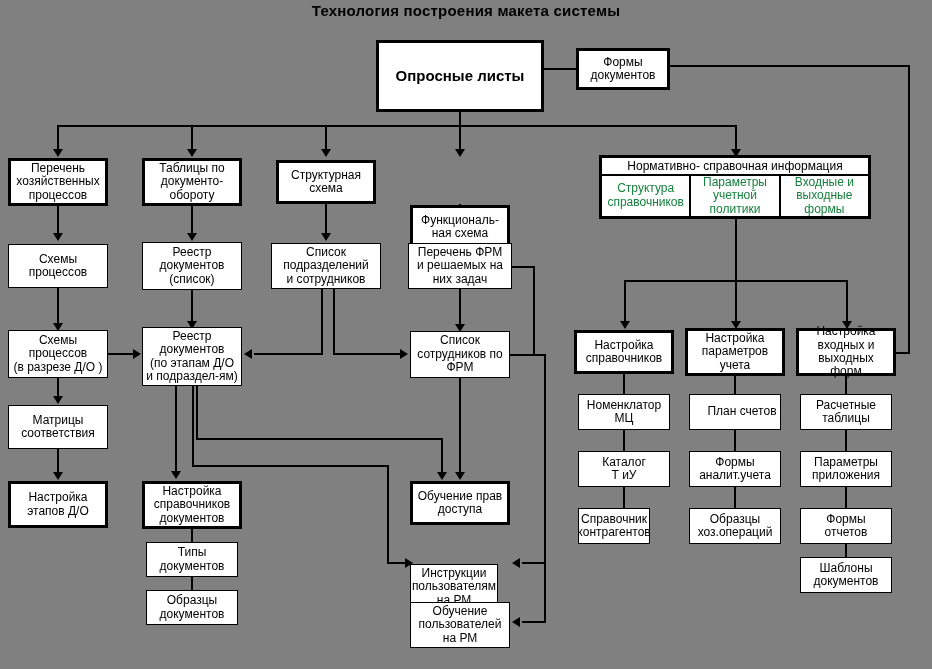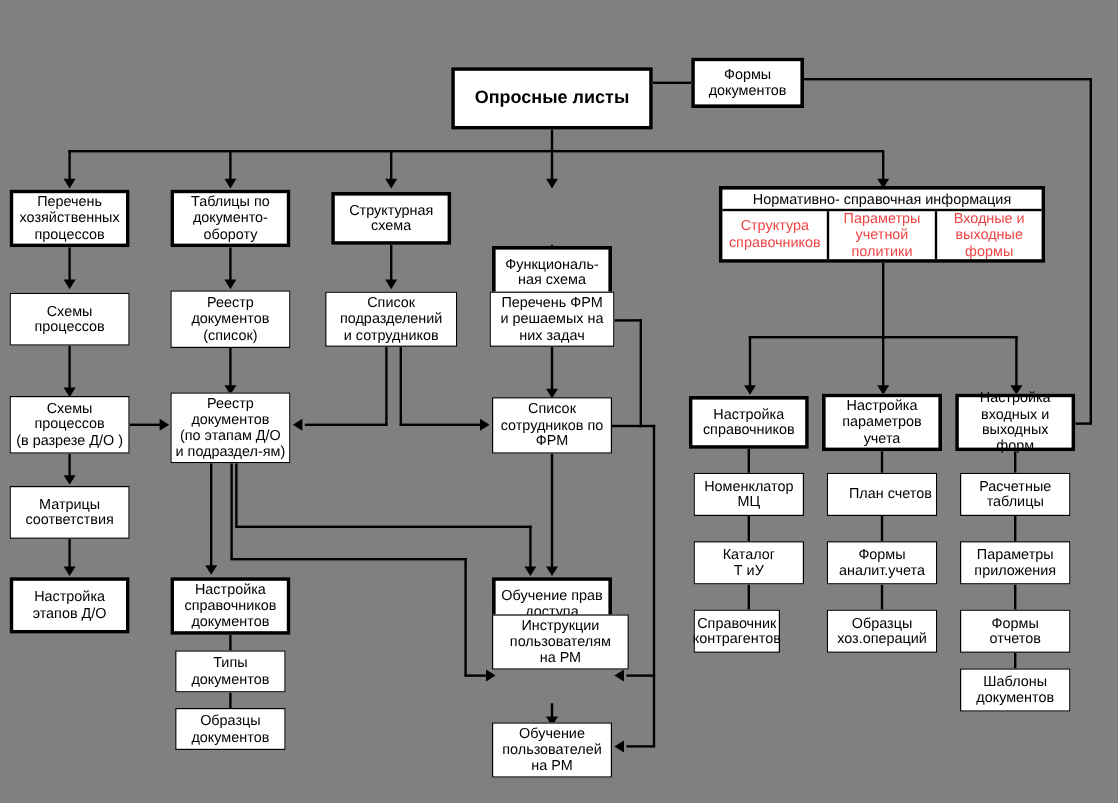--- a/index.html
+++ b/index.html
@@ -82,32 +82,33 @@
   }
   .nsi-row{ flex:1; display:flex; }
   .nsi-cell{
     box-sizing:border-box;
     flex:1;
     display:flex;align-items:center;justify-content:center;
     text-align:center;
     font-size:12px;
     line-height:1.12;
     white-space:pre-line;
-    color:#ef4444;
+    color:#15803d;
     border-right:2px solid #000;
   }
   .nsi-cell:last-child{ border-right:none; }
 </style>
 </head>
 <body>
 
 <div id="canvas">
 
-
-  <div class="node bold big" style="left:376px;top:40px;width:168px;height:52px;margin-top:16px;">Опросные листы</div>
+  <div class="title">Технология построения макета системы</div>
+
+  <div class="node bold big" style="left:376px;top:40px;width:168px;height:72px;">Опросные листы</div>
 
   <div class="node bold" style="left:576px;top:48px;width:94px;height:42px;">Формы
 документов</div>
 
   <div class="h" style="left:544px;top:68px;width:32px;"></div>
 
   <div class="h" style="left:670px;top:65px;width:240px;"></div>
   <div class="v" style="left:908px;top:65px;height:288px;"></div>
   <div class="h" style="left:896px;top:352px;width:14px;"></div>
   <div class="arr left" style="left:888px;top:348px;"></div>
@@ -261,21 +262,21 @@
   <div class="node" style="left:146px;top:542px;width:92px;height:35px;">Типы
 документов</div>
 
   <div class="v" style="left:191px;top:577px;height:14px;"></div>
   <div class="node" style="left:146px;top:590px;width:92px;height:35px;">Образцы
 документов</div>
 
   <div class="node bold" style="left:410px;top:481px;width:100px;height:44px;">Обучение прав
 доступа</div>
 
-  <div class="node" style="left:410px;top:512px;width:114px;height:46px;">Инструкции
+  <div class="node" style="left:410px;top:564px;width:88px;height:46px;">Инструкции
 пользователям
 на РМ</div>
 
   <div class="v" style="left:459px;top:586px;height:13px;"></div>
   <div class="arr down" style="left:455px;top:597px;"></div>
 
   <div class="node" style="left:410px;top:602px;width:100px;height:46px;">Обучение
 пользователей
 на РМ</div>
 

